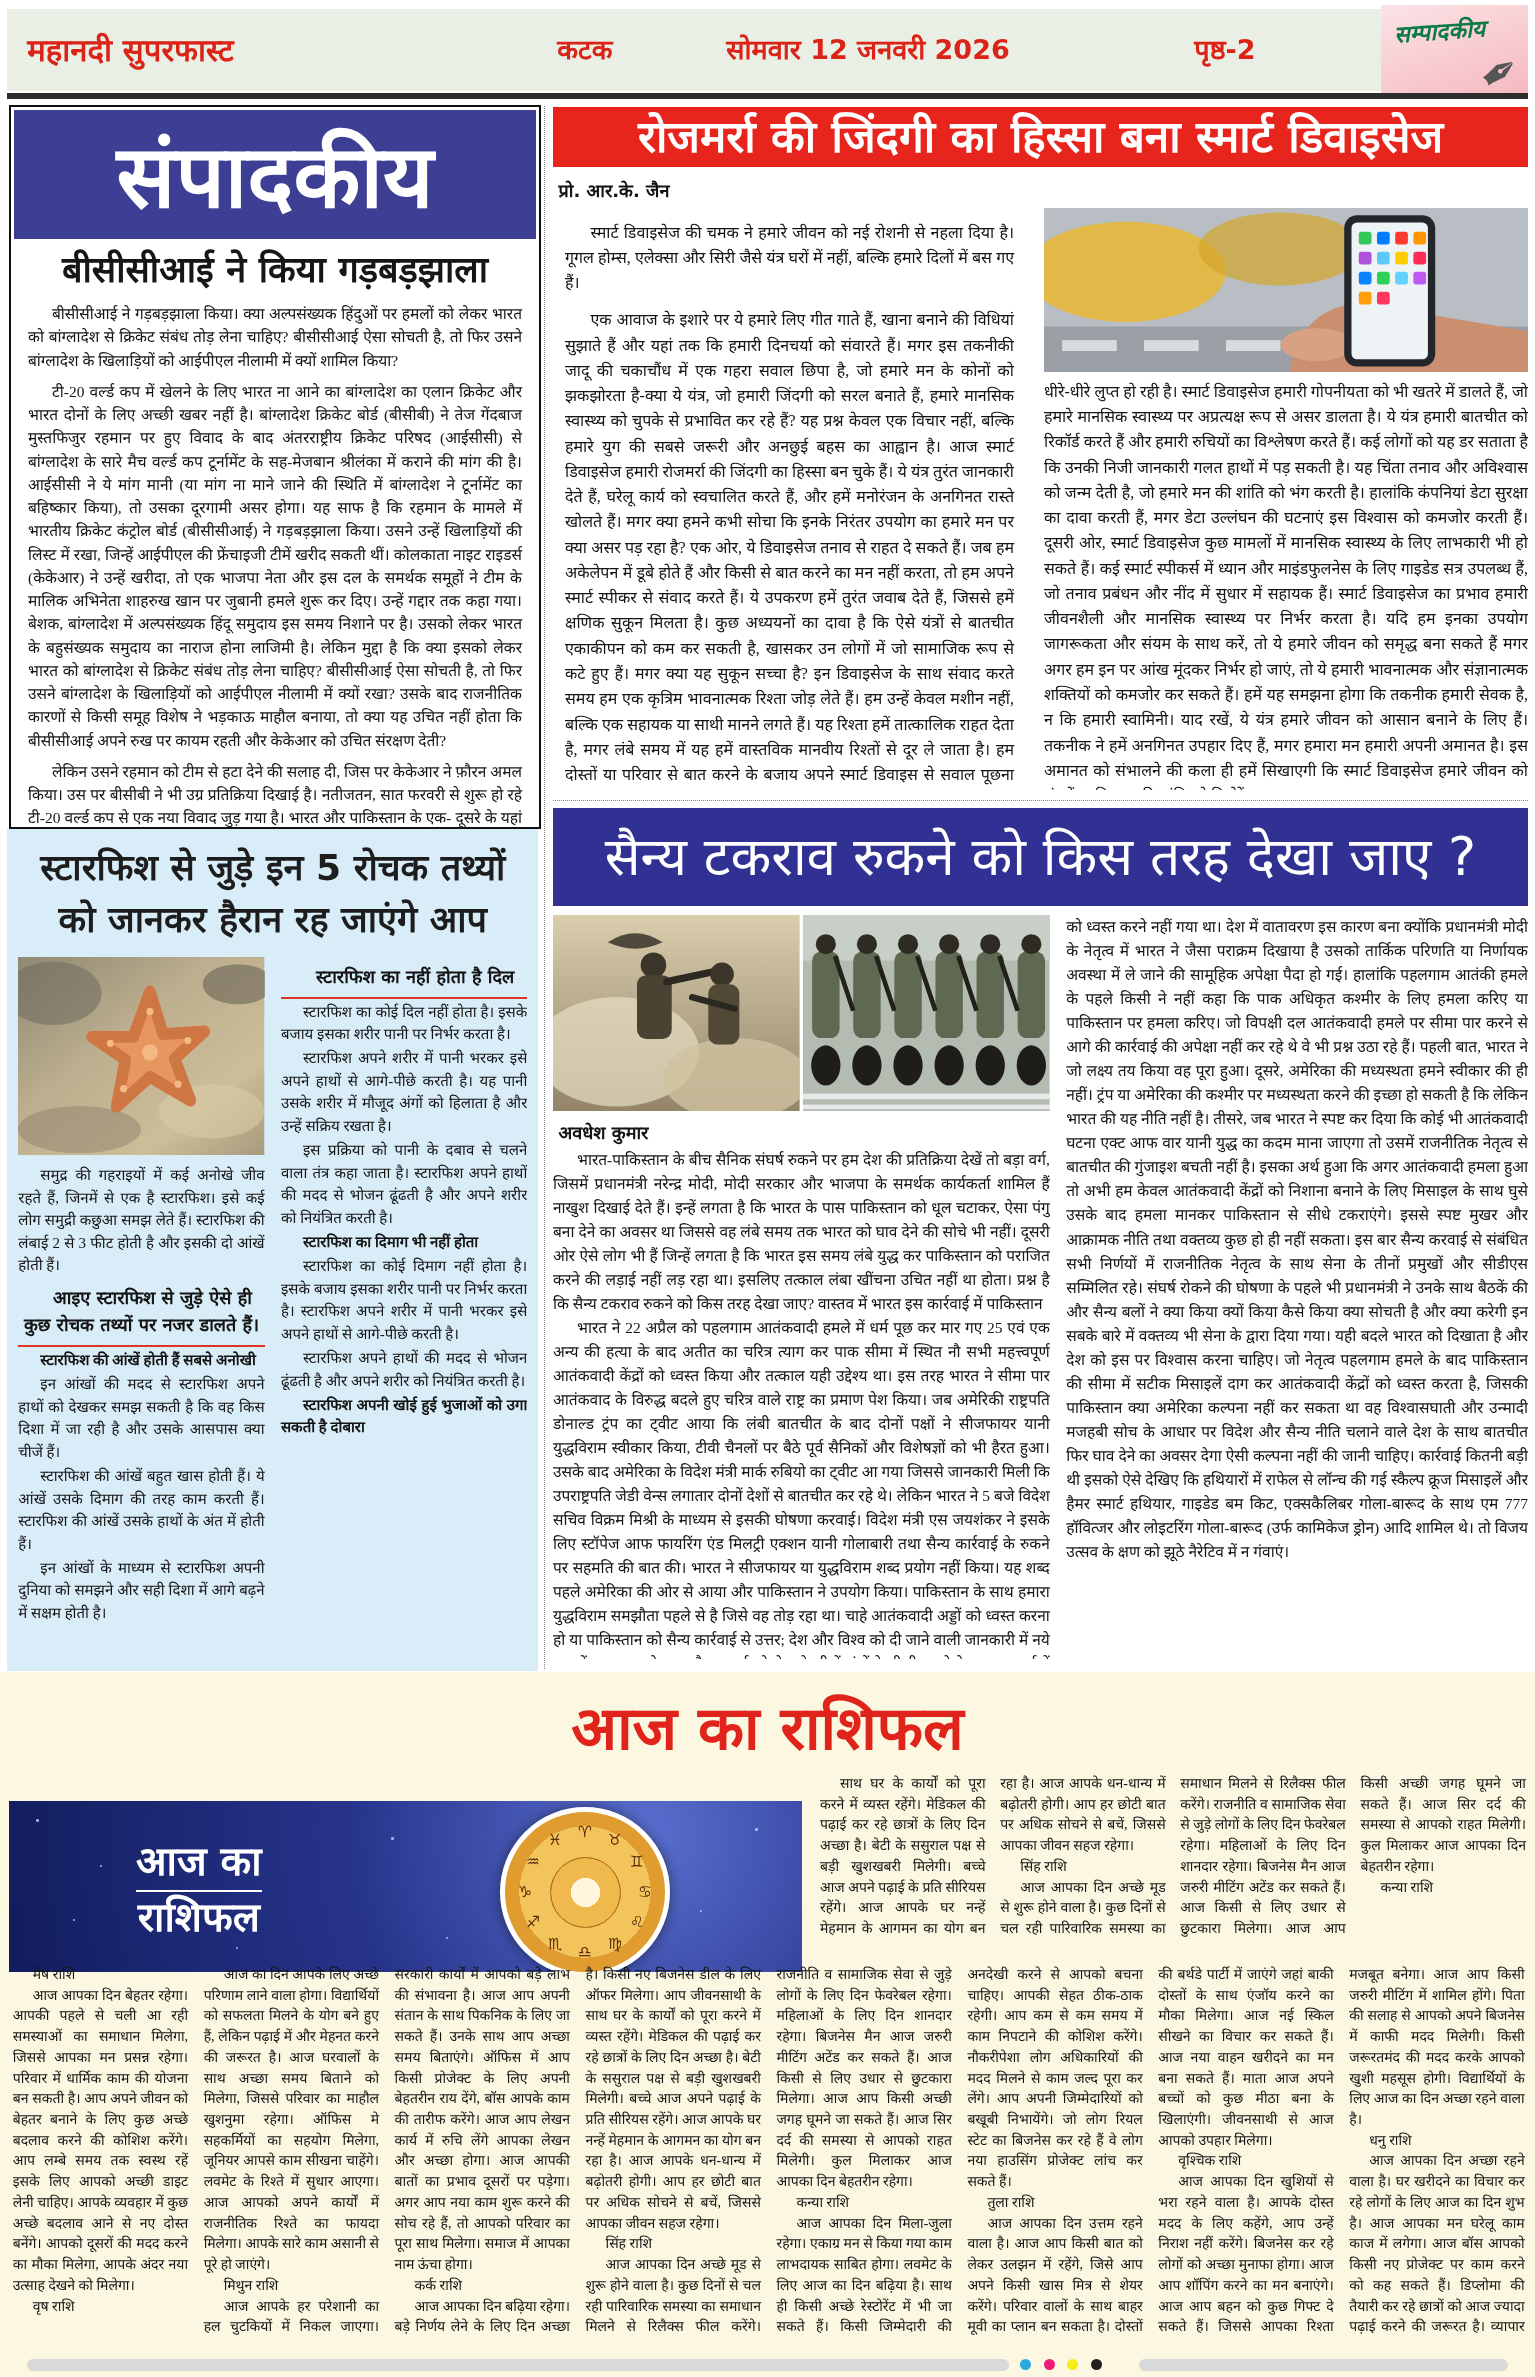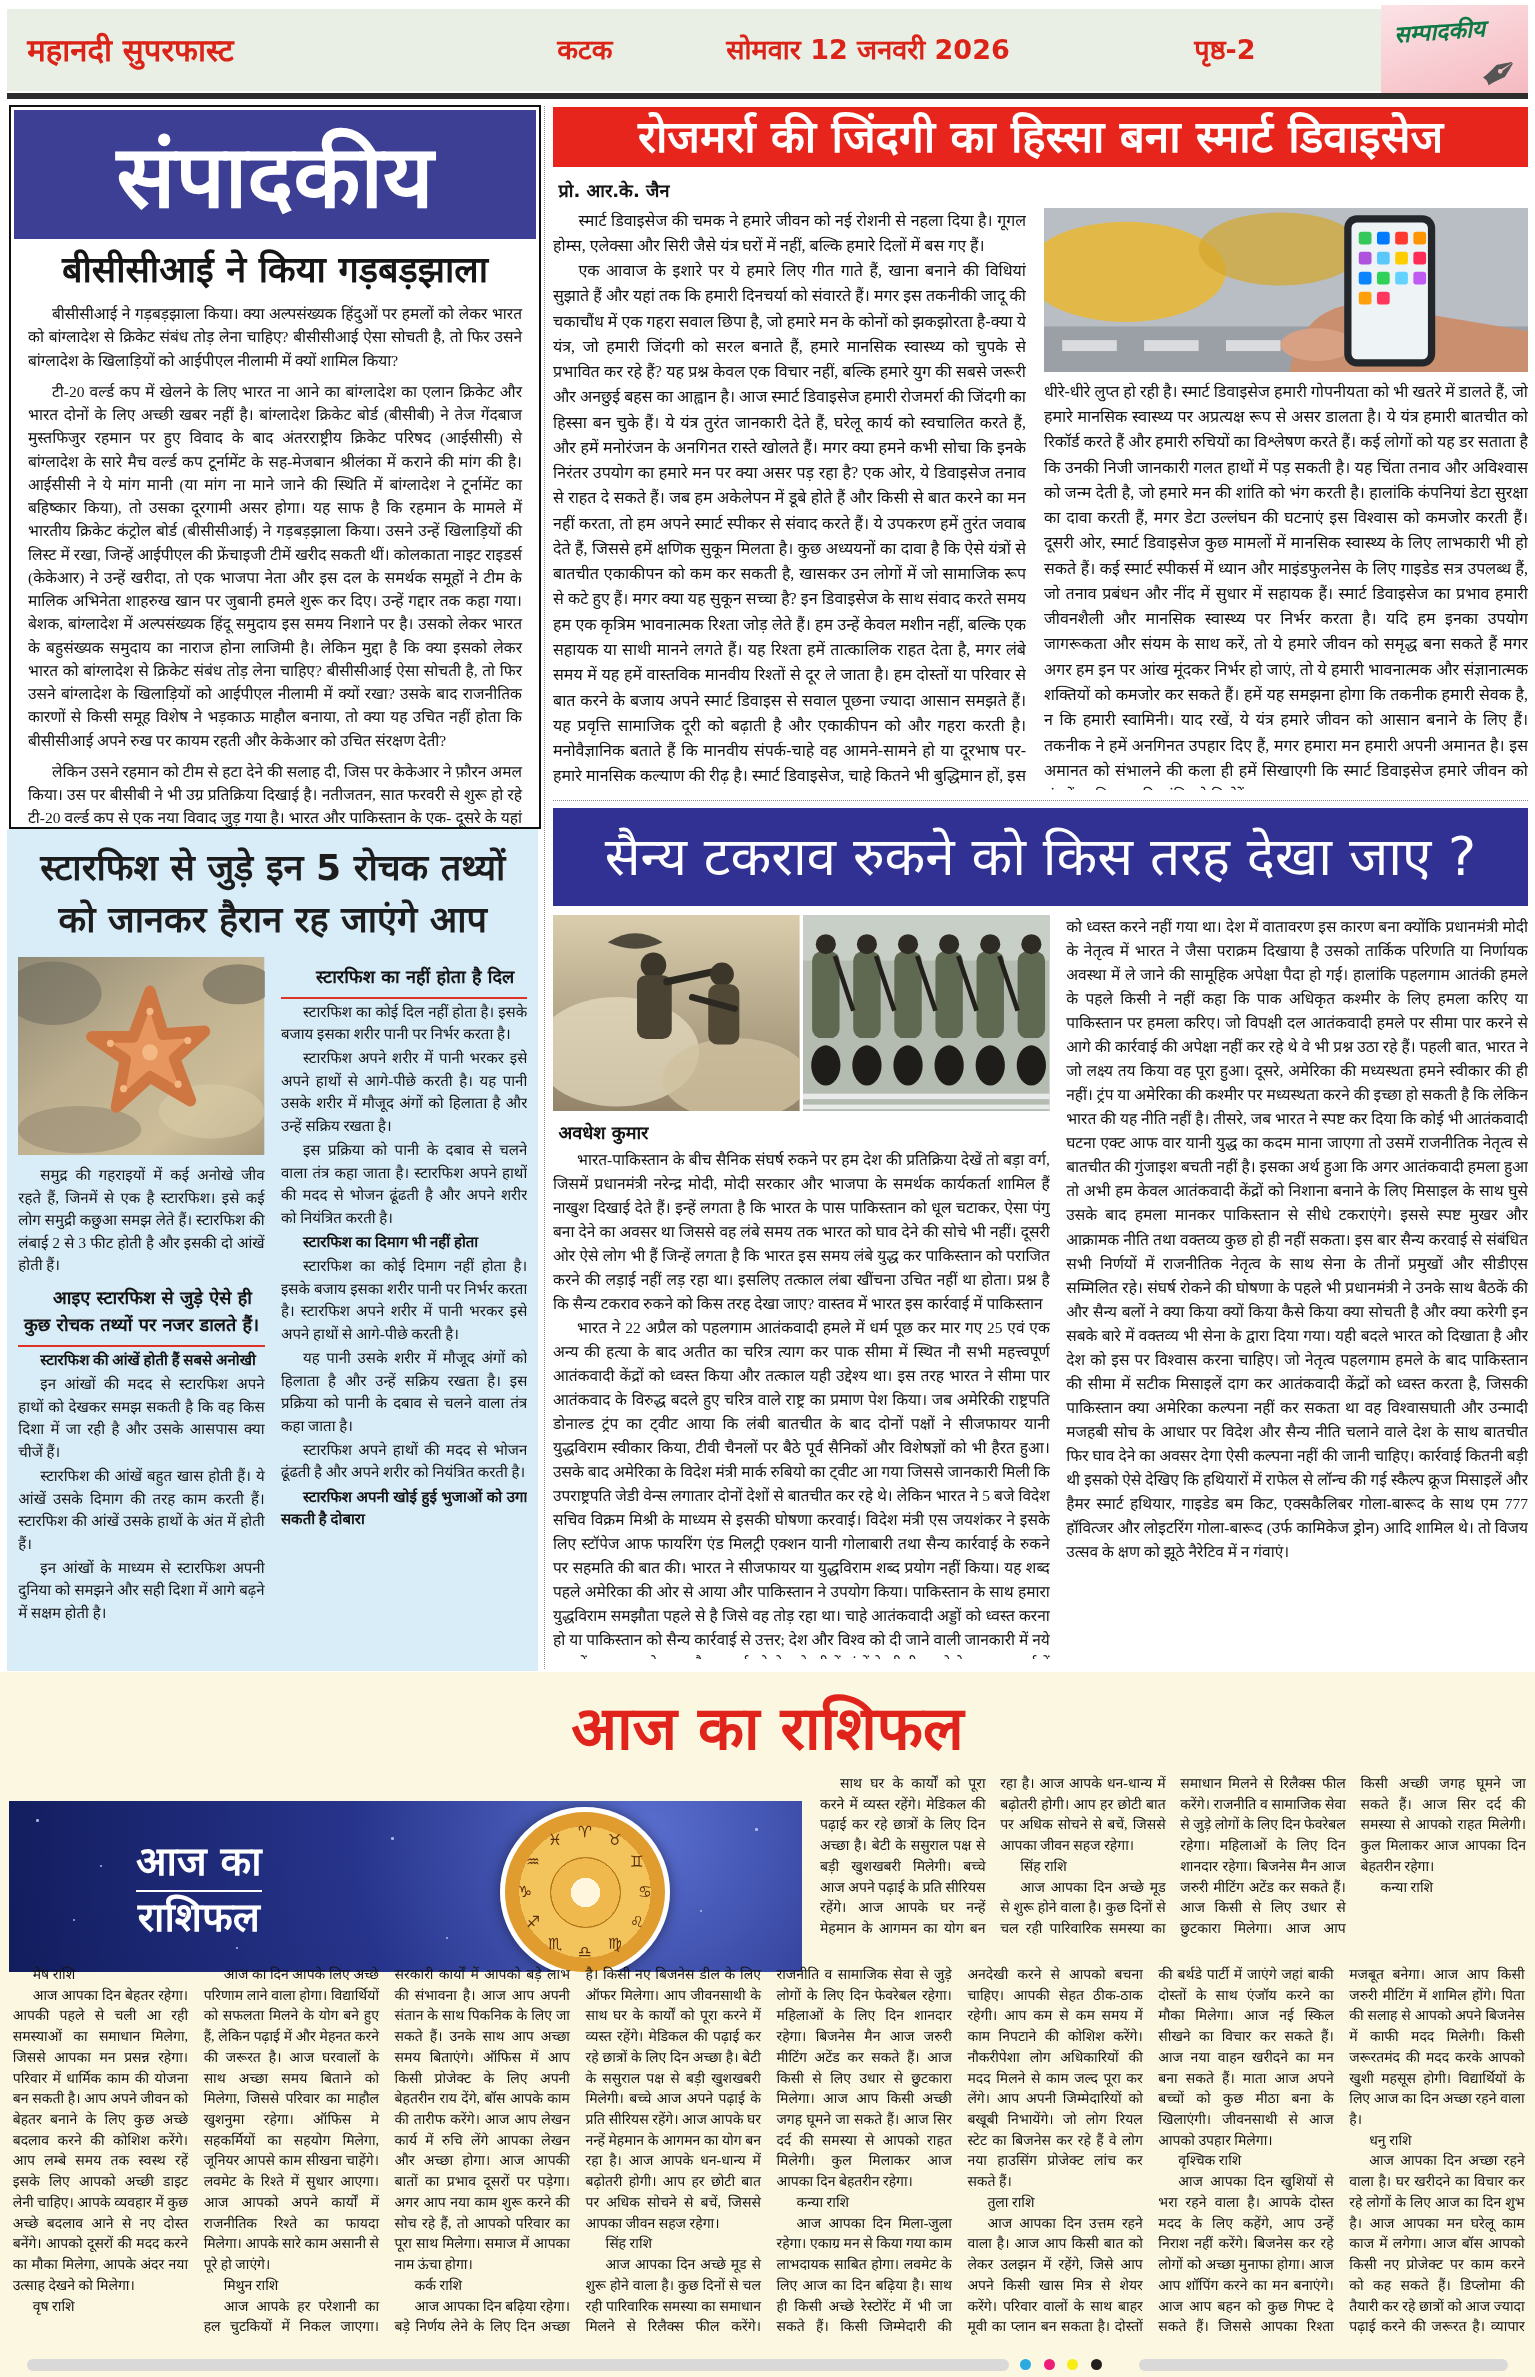--- a/index.html
+++ b/index.html
@@ -42,21 +42,21 @@
   .sf-sub{font-family:"DejaVu Sans",sans-serif;font-weight:bold;font-size:18px;text-align:center;
           text-indent:0;border-bottom:2.7px solid #e03328;padding:5.5px 0 7.3px;margin:7.3px 0 9px;}
   .sf-lead{font-weight:bold;text-indent:22px;margin:1.8px 0;}
   
   .smart{left:553px;top:107px;width:975px;height:689px;overflow:hidden;}
   .sm-banner{background:#e8251c;color:#fff;text-align:center;font-family:"DejaVu Sans",sans-serif;
              font-weight:bold;font-size:44px;height:60px;line-height:60px;}
   .sm-byline{font-weight:bold;font-size:18px;margin:11px 0 5.5px 5.5px;font-family:"DejaVu Sans",sans-serif;}
   .sm-cols{display:flex;gap:18px;}
   .sm-col{width:473px;height:582px;overflow:hidden;font-size:16px;line-height:1.58;text-align:justify;}
-  .sm-col p{margin:0;text-indent:25.5px;}
+  .sm-col p{margin:12px;text-indent:25.5px;}
   .sm-right{width:484px;}
   .sm-photo{width:484px;height:164px;margin-bottom:7.3px;}
   .sm-col2{height:411px;overflow:hidden;font-size:16px;line-height:1.58;text-align:justify;}
   .sm-col2 p{margin:0;text-indent:0;}
   
   .military{left:553px;top:800px;width:975px;height:869px;border-top:1.8px dotted #8a8a8a;overflow:hidden;}
   .mil-banner{margin-top:7.3px;background:#303193;color:#fff;text-align:center;
               font-family:"DejaVu Sans",sans-serif;font-weight:normal;font-size:53px;
               height:98px;line-height:98px;}
   .mil-cols{display:flex;gap:16.4px;margin-top:9px;}
@@ -159,21 +159,20 @@
         <p class="sf-lead">स्टारफिश की आंखें होती हैं सबसे अनोखी</p>
         <p>इन आंखों की मदद से स्टारफिश अपने हाथों को देखकर समझ सकती है कि वह किस दिशा में जा रही है और उसके आसपास क्या चीजें हैं।</p>
         <p>स्टारफिश की आंखें बहुत खास होती हैं। ये आंखें उसके दिमाग की तरह काम करती हैं। स्टारफिश की आंखें उसके हाथों के अंत में होती हैं।</p>
         <p>इन आंखों के माध्यम से स्टारफिश अपनी दुनिया को समझने और सही दिशा में आगे बढ़ने में सक्षम होती है।</p>
         <p class="sf-sub">स्टारफिश का नहीं होता है दिल</p>
         <p>स्टारफिश का कोई दिल नहीं होता है। इसके बजाय इसका शरीर पानी पर निर्भर करता है।</p>
         <p>स्टारफिश अपने शरीर में पानी भरकर इसे अपने हाथों से आगे-पीछे करती है। यह पानी उसके शरीर में मौजूद अंगों को हिलाता है और उन्हें सक्रिय रखता है।</p>
         <p>इस प्रक्रिया को पानी के दबाव से चलने वाला तंत्र कहा जाता है। स्टारफिश अपने हाथों की मदद से भोजन ढूंढती है और अपने शरीर को नियंत्रित करती है।</p>
         <p class="sf-lead">स्टारफिश का दिमाग भी नहीं होता</p>
         <p>स्टारफिश का कोई दिमाग नहीं होता है। इसके बजाय इसका शरीर पानी पर निर्भर करता है। स्टारफिश अपने शरीर में पानी भरकर इसे अपने हाथों से आगे-पीछे करती है।</p>
-        <p>यह पानी उसके शरीर में मौजूद अंगों को हिलाता है और उन्हें सक्रिय रखता है। इस प्रक्रिया को पानी के दबाव से चलने वाला तंत्र कहा जाता है।</p>
         <p>स्टारफिश अपने हाथों की मदद से भोजन ढूंढती है और अपने शरीर को नियंत्रित करती है।</p>
         <p class="sf-lead">स्टारफिश अपनी खोई हुई भुजाओं को उगा सकती है दोबारा</p>
       </div>
   </section>
 
   <section class="abs smart">
     <div class="sm-banner">रोजमर्रा की जिंदगी का हिस्सा बना स्मार्ट डिवाइसेज</div>
     <div class="sm-byline">प्रो. आर.के. जैन</div>
     <div class="sm-cols">
       <div class="sm-col" id="sm-col1">

